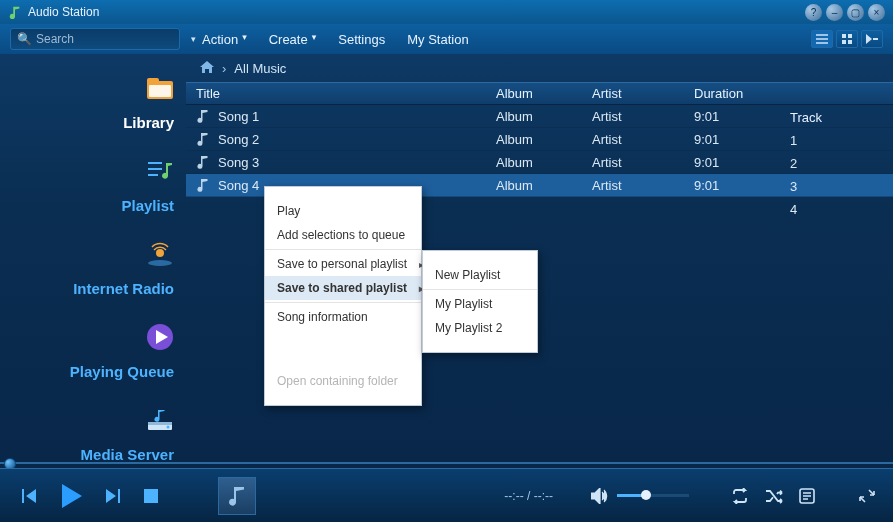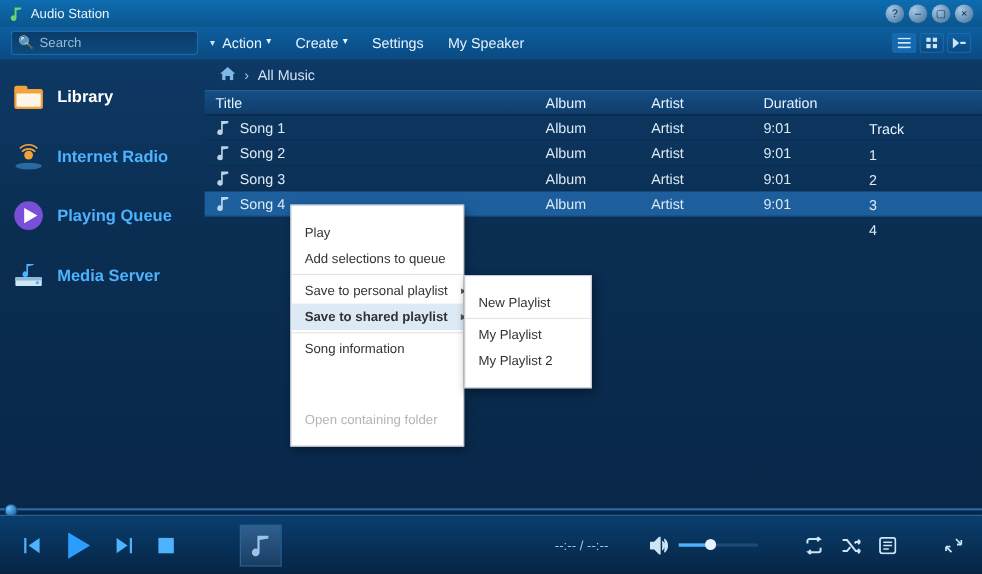--- a/index.html
+++ b/index.html
@@ -21,21 +21,21 @@
 .tb-btn { color:#e6f2ff; cursor:pointer; display:flex; gap:4px; }
 .tb-caret { font-size:9px; }
 .tb-spacer { flex:1; }
 .view-btn-group { display:flex; gap:3px; }
 .view-btn { width:22px; height:18px; border:1px solid #1e6aa9; border-radius:2px; background:linear-gradient(#0d5fa0,#0a4a82); display:flex; align-items:center; justify-content:center; cursor:pointer; }
 .view-btn.active { background:#1269b1; }
 
 
 .main { display:flex; height:calc(522px - 24px - 30px - 54px); }
 .sidebar { width:186px; padding-top:14px; }
-.side-item { display:flex; align-items:center; gap:12px; padding:6px 12px; font-size:15px; font-weight:bold; color:#4db3ff; cursor:pointer; margin-bottom:14px; }
+.side-item { display:flex; align-items:flex-end; gap:12px; padding:6px 12px; font-size:15px; font-weight:bold; color:#4db3ff; cursor:pointer; margin-bottom:14px;flex-direction:column; }
 .side-item.active .side-label { color:#fff; }
 .side-icon { width:28px; height:28px; display:flex; align-items:center; justify-content:center; }
 
 .content { flex:1; display:flex; flex-direction:column; }
 .breadcrumb { height:28px; display:flex; align-items:center; gap:8px; padding:0 14px; font-size:13px; color:#a0c7e8; }
 .breadcrumb .bc-link { color:#7fb8e8; cursor:pointer; }
 .breadcrumb .bc-current { color:#cfe4f5; }
 
 .table { flex:1; font-size:13px; position:relative; }
 .thead, .trow { display:flex; align-items:center; height:23px; padding:0 10px; }
@@ -101,21 +101,21 @@
       <span class="tb-caret">▾</span>
     </div>
   <div class="tb-btn">
       <span>Create</span>
       <span class="tb-caret">▾</span>
     </div>
   <div class="tb-btn">
       <span>Settings</span>
     </div>
   <div class="tb-btn">
-      <span>My Speaker</span>
+      <span>My Station</span>
     </div>
   <div class="tb-spacer"></div>
   <div class="view-btn-group">
     <div class="view-btn active">
         <svg width="12" height="10" viewBox="0 0 12 10">
           <path stroke="#cfe4f5" stroke-width="1.5" d="M0 1h12M0 5h12M0 9h12"></path>
         </svg>
       </div>
     <div class="view-btn">
         <svg width="10" height="10" viewBox="0 0 10 10">
@@ -138,20 +138,29 @@
   <div class="sidebar">
     <div class="side-item active">
       <span class="side-icon">
           <svg width="28" height="24" viewBox="0 0 28 24">
             <rect x="1" y="5" width="26" height="18" rx="2" fill="#f2a23a"></rect>
             <rect x="1" y="2" width="12" height="6" rx="2" fill="#f2a23a"></rect>
             <rect x="3" y="9" width="22" height="12" rx="1" fill="#fff6ea"></rect>
           </svg>
         </span>
       <span class="side-label">Library</span>
+    </div>
+    <div class="side-item">
+      <span class="side-icon">
+          <svg width="28" height="24" viewBox="0 0 28 24">
+            <path stroke="#4db3ff" stroke-width="2" d="M2 4h14M2 10h14M2 16h10"></path>
+            <path fill="#6fd06f" d="M20 4v10a3 3 0 1 0 2 2.8V7l4-1V4z"></path>
+          </svg>
+        </span>
+      <span class="side-label">Playlist</span>
     </div>
     <div class="side-item">
       <span class="side-icon">
           <svg width="28" height="26" viewBox="0 0 28 26">
             <ellipse cx="14" cy="22" rx="12" ry="3" fill="#2a6aa0"></ellipse>
             <circle cx="14" cy="12" r="4" fill="#f2a23a"></circle>
             <path stroke="#f2a23a" stroke-width="1.5" fill="none" d="M6 6a11 11 0 0 1 16 0M8 9a8 8 0 0 1 12 0"></path>
           </svg>
         </span>
       <span class="side-label">Internet Radio</span>

